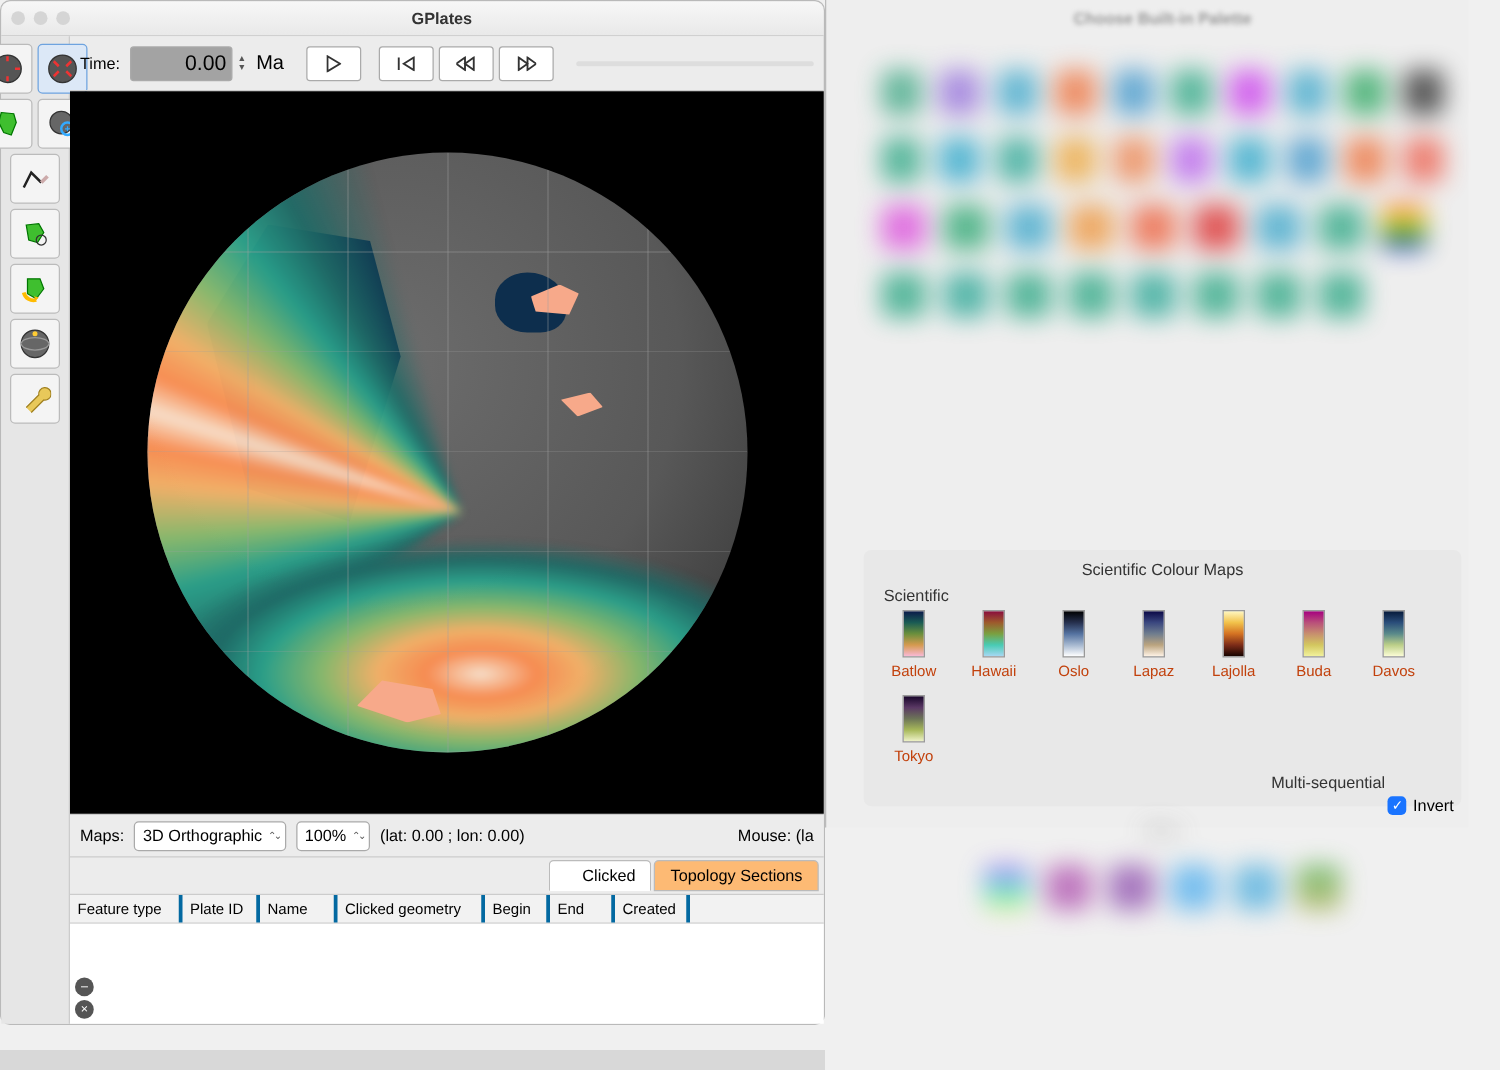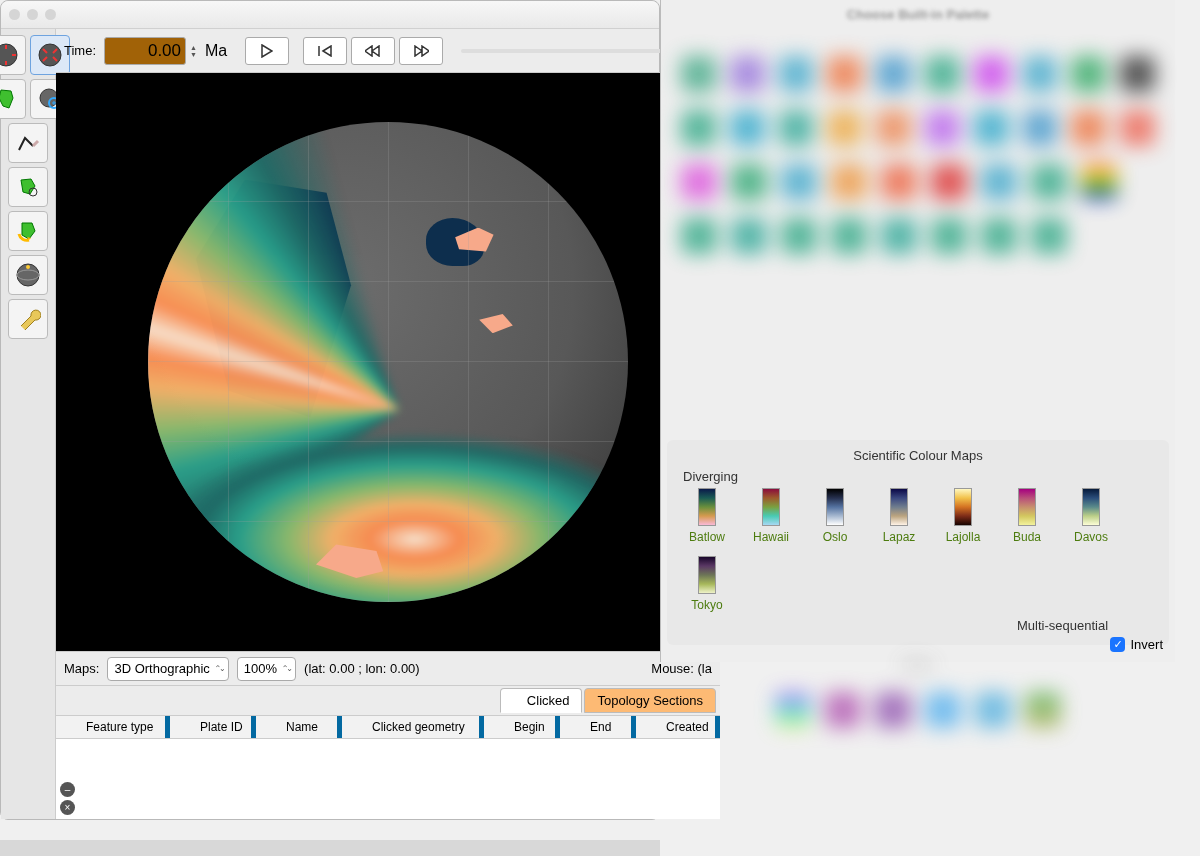--- a/index.html
+++ b/index.html
@@ -13,21 +13,21 @@
 
 .main-body { display: flex; height: calc(100% - 28px); }
 .toolbox { width: 55px; background: #e6e6e6; border-right: 1px solid #ccc; padding: 6px 4px; display: flex; flex-direction: column; gap: 4px; align-items: center; }
 .tool-pair { display: flex; gap: 4px; }
 .tool-btn { width: 40px; height: 40px; border: 1px solid #bbb; border-radius: 4px; background: #f4f4f4; display: flex; align-items: center; justify-content: center; cursor: pointer; }
 .tool-btn.sel { background: #dce8f7; border-color: #6ea3df; }
 
 .content { flex: 1; display: flex; flex-direction: column; }
 .time-row { height: 44px; display: flex; align-items: center; padding: 6px 8px; gap: 8px; border-bottom: 1px solid #ccc; }
 .time-row label { font-size: 13px; }
-.time-input { width: 82px; height: 28px; border: 1px solid #aaa; border-radius: 3px; font-size: 17px; text-align: right; padding-right: 4px; background: #a16207; }
+.time-input { width: 82px; height: 28px; border: 1px solid #aaa; border-radius: 3px; font-size: 17px; text-align: right; padding-right: 4px; background: #a3a3a3; }
 .spinner { display: flex; flex-direction: column; font-size: 7px; color: #555; line-height: 7px; margin-left: -4px; }
 .ctl-btn { width: 44px; height: 28px; border: 1px solid #aaa; border-radius: 3px; background: #fff; display: flex; align-items: center; justify-content: center; cursor: pointer; }
 .ctl-group { display: flex; gap: 4px; margin-left: 6px; }
 .slider-track { flex: 1; height: 4px; background: #ddd; border-radius: 2px; margin-left: 10px; position: relative; }
 
 .viewport { flex: 1; background: #000; margin: 0 0 0 0; position: relative; overflow: hidden; min-height: 540px; }
 .globe { position: absolute; left: 50%; top: 50%; transform: translate(-50%,-50%); width: 480px; height: 480px; border-radius: 50%; background: radial-gradient(circle at 40% 35%, #6d6d6d 0%, #585858 55%, #303030 95%, #000 100%); overflow: hidden; }
 .ocean { position: absolute; background: #0d2e4d; }
 .ocean.o1 { left: 10%; top: 12%; width: 34%; height: 55%; clip-path: polygon(30% 0%, 80% 5%, 95% 40%, 70% 90%, 20% 80%, 0% 30%); }
 .ocean.o2 { left: 58%; top: 20%; width: 12%; height: 10%; border-radius: 50% 60% 40% 50%; }
@@ -43,58 +43,59 @@
 
 .status-row { height: 34px; display: flex; align-items: center; padding: 4px 8px; gap: 8px; font-size: 13px; background: #ececec; border-top: 1px solid #ccc; }
 .sel-box { height: 24px; border: 1px solid #aaa; border-radius: 4px; background: #fff; padding: 0 18px 0 6px; position: relative; display: inline-flex; align-items: center; text-align: center; }
 .sel-box::after { content:"⌃⌄"; position:absolute; right:4px; font-size:8px; line-height:8px; color:#555; letter-spacing:-2px; display:flex; flex-direction:column; }
 
 .tabs-row { height: 30px; background: #ececec; border-top: 1px solid #ccc; display:flex; justify-content:flex-end; padding-right:4px; align-items:center; }
 .tab { padding: 4px 12px; font-size:13px; border:1px solid #bbb; background:#fdba74; border-radius:4px 4px 0 0; margin-left:2px; }
 .tab.active { background:#fff; border-bottom-color:#fff;padding-left:26px; }
 
 .table-hdr { height:24px; display:flex; font-size:12px; background:#f2f2f2; border-top:1px solid #ccc; border-bottom:1px solid #ccc; }
-.th { padding:4px 6px; border-right:5px solid #0369a1;margin-left:24px; }
+.th { padding:4px 6px; border-right:3px solid #0369a1; }
 .th.c0{width:90px}.th.c1{width:62px}.th.c2{width:62px}.th.c3{width:118px}.th.c4{width:52px}.th.c5{width:52px}.th.c6{width:60px}
 .table-body { height: 80px; background:#fff; position:relative; }
 .scroll-btns { position:absolute; left:4px; bottom:4px; display:flex; flex-direction:column; gap:3px; }
 .sb { width:15px; height:15px; border-radius:50%; background:#555; color:#fff; font-size:10px; display:flex; align-items:center; justify-content:center; }
 
 .statusbar-footer { position:absolute; left:0; bottom:0; width:660px; height:16px; background:#d8d8d8; }
 
 
-.palette-dialog { position:absolute; left:660px; top:0; width:515px; height:662px; background:#eeeeee; border-left:1px solid #bbb; }
+.palette-dialog { position:absolute; left:660px; top:0; width:515px; height:662px; background:#eeeeee; border-left:1px solid #bbb;padding-left:24px; }
 .pd-titlebar { height:28px; display:flex; align-items:center; justify-content:center; font-size:13px; font-weight:600; color:#999; filter: blur(2px); }
 .pd-blurzone { height: 410px; filter: blur(10px); padding: 10px 16px; opacity:0.8; }
 .blur-row { display:flex; gap:14px; margin:18px 4px; }
 .blur-sw { width:36px; height:36px; border-radius:6px; }
 .pd-section { padding: 8px 14px; background:#e8e8e8; margin: 2px 6px; border-radius:6px; }
 .pd-section-title { text-align:center; font-size:13px; color:#333; margin-bottom:6px; }
 .pd-sub { font-size:13px; color:#333; margin: 6px 2px 4px; }
 .sw-row { display:flex; gap:12px; flex-wrap:wrap; }
 .sw-item { display:flex; flex-direction:column; align-items:center; gap:4px; width:52px; cursor:pointer; }
 .sw-bar { width:18px; height:38px; border:1px solid #999; }
-.sw-label { font-size:12px; color:#4d7c0f; }
+.sw-label { font-size:12px; color:#c2410c; }
 .row-split { display:flex; gap:18px; }
 .row-split .col { flex:1; }
 .pd-blurzone2 { height:110px; filter:blur(10px); padding:10px 16px; opacity:0.7; text-align:center; font-size:13px; color:#666; }
 .invert-row { position:absolute; right:12px; bottom:10px; display:flex; align-items:center; gap:5px; font-size:13px; }
 .chk { width:15px; height:15px; border-radius:4px; background:#1a74ff; display:flex; align-items:center; justify-content:center; color:#fff; font-size:11px; }
 
 </style>
 </head>
 <body>
 
 <div class="main-window">
   <div class="titlebar">
     <div class="traffic">
       <div class="tl"></div>
       <div class="tl"></div>
       <div class="tl"></div>
     </div>
+    <div class="title">GPlates</div>
   </div>
   <div class="main-body">
     <div class="toolbox">
       <div class="tool-pair">
         <div class="tool-btn">
             <svg width="26" height="26">
               <circle cx="13" cy="13" r="11" fill="#555" stroke="#333"></circle>
               <path d="M13 3v4M13 19v4M3 13h4M19 13h4" stroke="#e33" stroke-width="2"></path>
             </svg>
           </div>
@@ -278,21 +279,21 @@
         <div class="blur-sw" style="background:#3a8"></div>
         <div class="blur-sw" style="background:#3a9"></div>
         <div class="blur-sw" style="background:#3a8"></div>
         <div class="blur-sw" style="background:#3a8"></div>
         <div class="blur-sw" style="background:#3a8"></div>
       </div>
   </div>
 
   <div class="pd-section">
     <div class="pd-section-title">Scientific Colour Maps</div>
-    <div class="pd-sub">Diverging</div>
+    <div class="pd-sub">Scientific</div>
     <div class="sw-row" id="row-seq">
         <div class="sw-item">
           <div class="sw-bar" style="background: linear-gradient(rgb(11, 26, 74), rgb(26, 91, 84), rgb(106, 143, 60), rgb(213, 154, 79), rgb(249, 185, 214));"></div>
           <div class="sw-label">Batlow</div>
         </div>
         <div class="sw-item">
           <div class="sw-bar" style="background: linear-gradient(rgb(138, 13, 60), rgb(157, 90, 44), rgb(122, 160, 64), rgb(72, 203, 180), rgb(167, 216, 243));"></div>
           <div class="sw-label">Hawaii</div>
         </div>
         <div class="sw-item">

